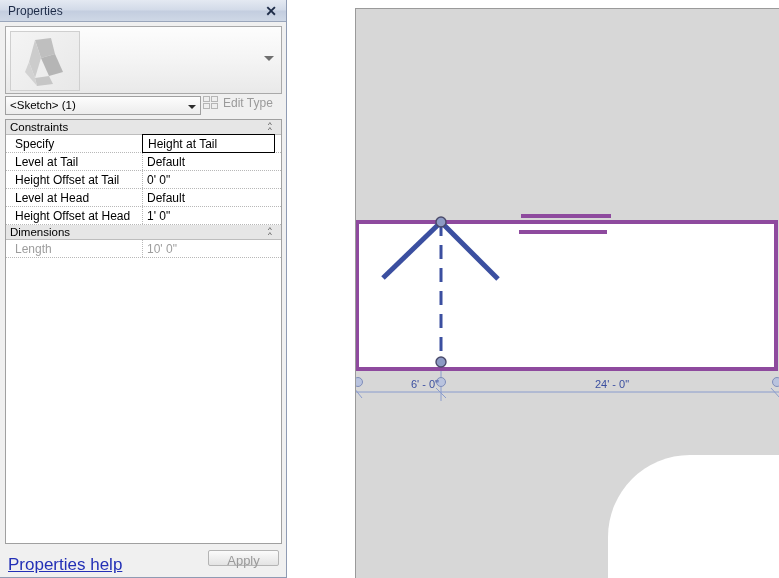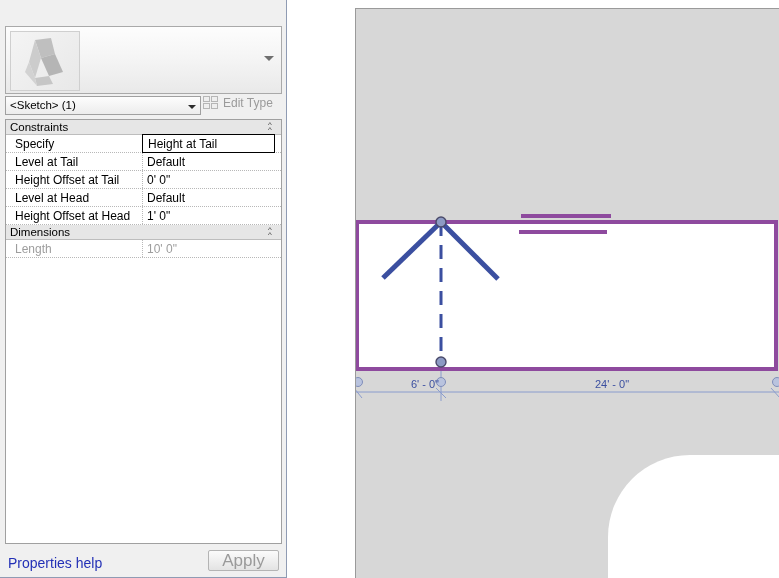--- a/index.html
+++ b/index.html
@@ -207,30 +207,31 @@
     height: 19px;
   }
 
   
   #palette-footer {
     position: absolute; left: 0; bottom: 0;
     width: 287px; height: 30px;
   }
   #properties-help-link {
     position: absolute; left: 8px; top: 8px;
-    font-size: 14px; color: #2330b6;
+    font-size: 17px; color: #2330b6;
+    text-decoration: underline;
     cursor: pointer;
   }
   #apply-button {
     position: absolute; left: 208px; top: 3px;
-    width: 71px; height: 21px;
+    width: 71px; height: 16px;
     background: linear-gradient(to bottom,#fbfbfb,#eeeeee 55%,#e3e3e3);
     border: 1px solid #b4b4b4;
     border-radius: 2px;
-    font-size: 17px; color: #9a9a9a;
+    font-size: 13px; color: #9a9a9a;
     text-align: center; line-height: 19px;
     cursor: default;
   }
 </style>
 </head>
 <body>
 
 <div id="root">
 
   <div id="canvas-area">
@@ -268,20 +269,24 @@
       <circle cx="85" cy="373" r="4.5" fill="#b9c3de" stroke="#7f8dba" stroke-width="1"></circle>
       <circle cx="421" cy="373" r="4.5" fill="#b9c3de" stroke="#7f8dba" stroke-width="1"></circle>
     </svg>
 
     <div class="dim-text" id="dim-label-left">6' - 0"</div>
     <div class="dim-text" id="dim-label-right">24' - 0"</div>
   </div>
 
   <div id="properties-palette">
 
+    <div id="palette-titlebar">
+      <span id="palette-title">Properties</span>
+      <span id="palette-close">✕</span>
+    </div>
 
     <div id="type-selector">
       <div id="type-thumbnail">
         <svg width="70" height="60" viewBox="0 0 70 60">
           <polygon points="24,8 40,6 44,22 30,26" fill="#bfbfbf"></polygon>
           <polygon points="24,8 30,26 24,46 18,30" fill="#cccccc"></polygon>
           <polygon points="30,26 44,22 52,40 38,44" fill="#b5b5b5"></polygon>
           <polygon points="24,46 38,44 42,52 26,54" fill="#c6c6c6"></polygon>
           <polygon points="18,30 24,46 26,54 14,40" fill="#d2d2d2"></polygon>
         </svg>

